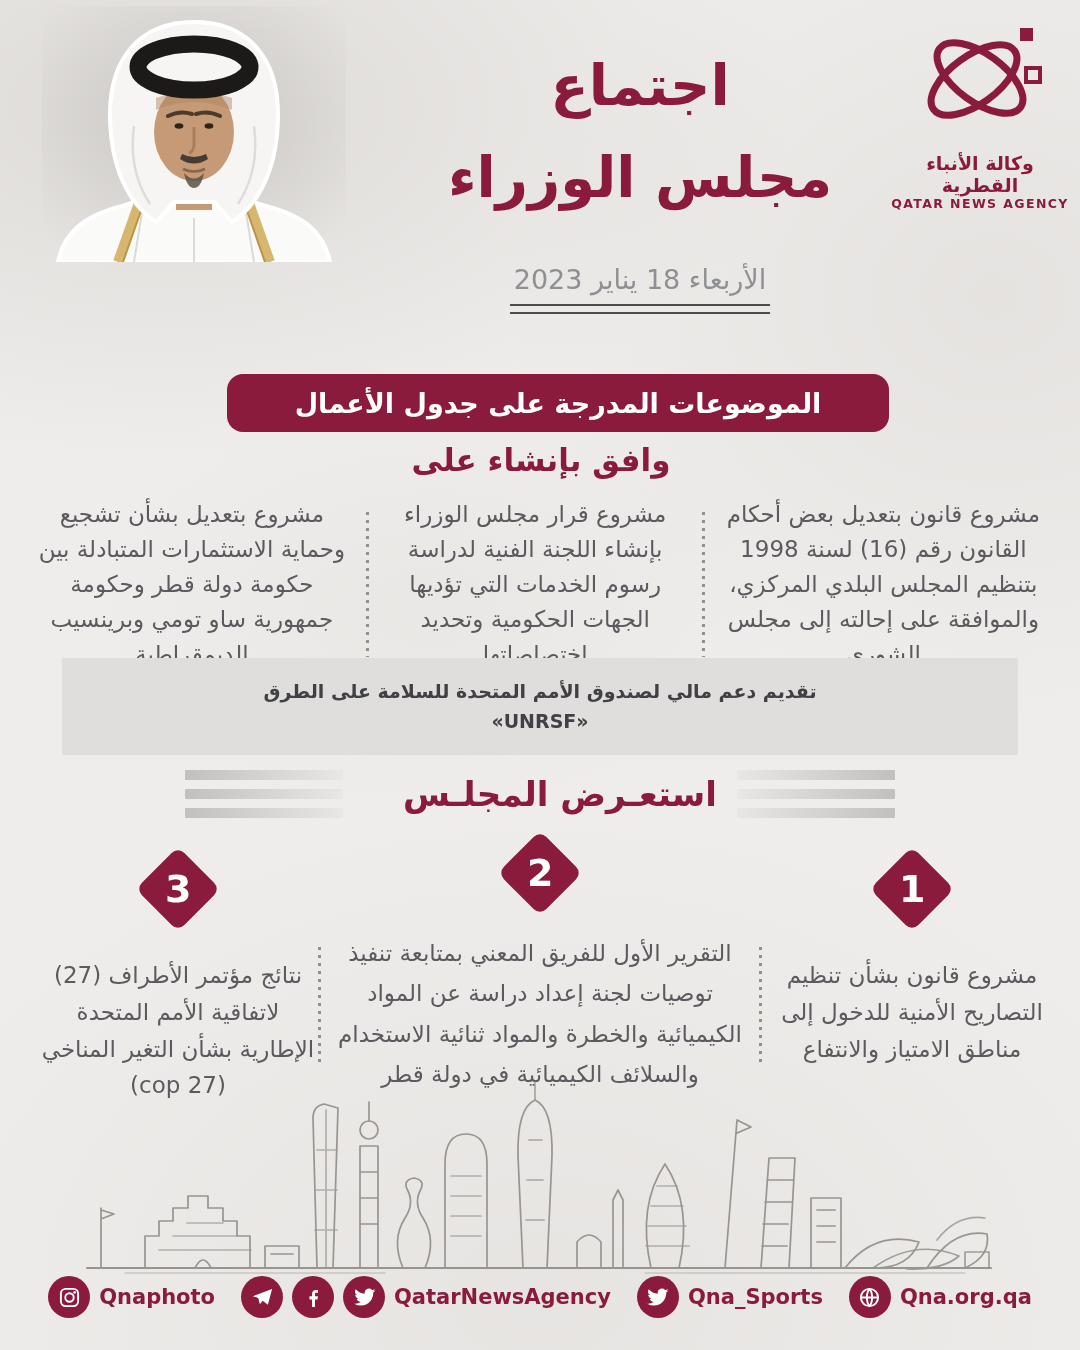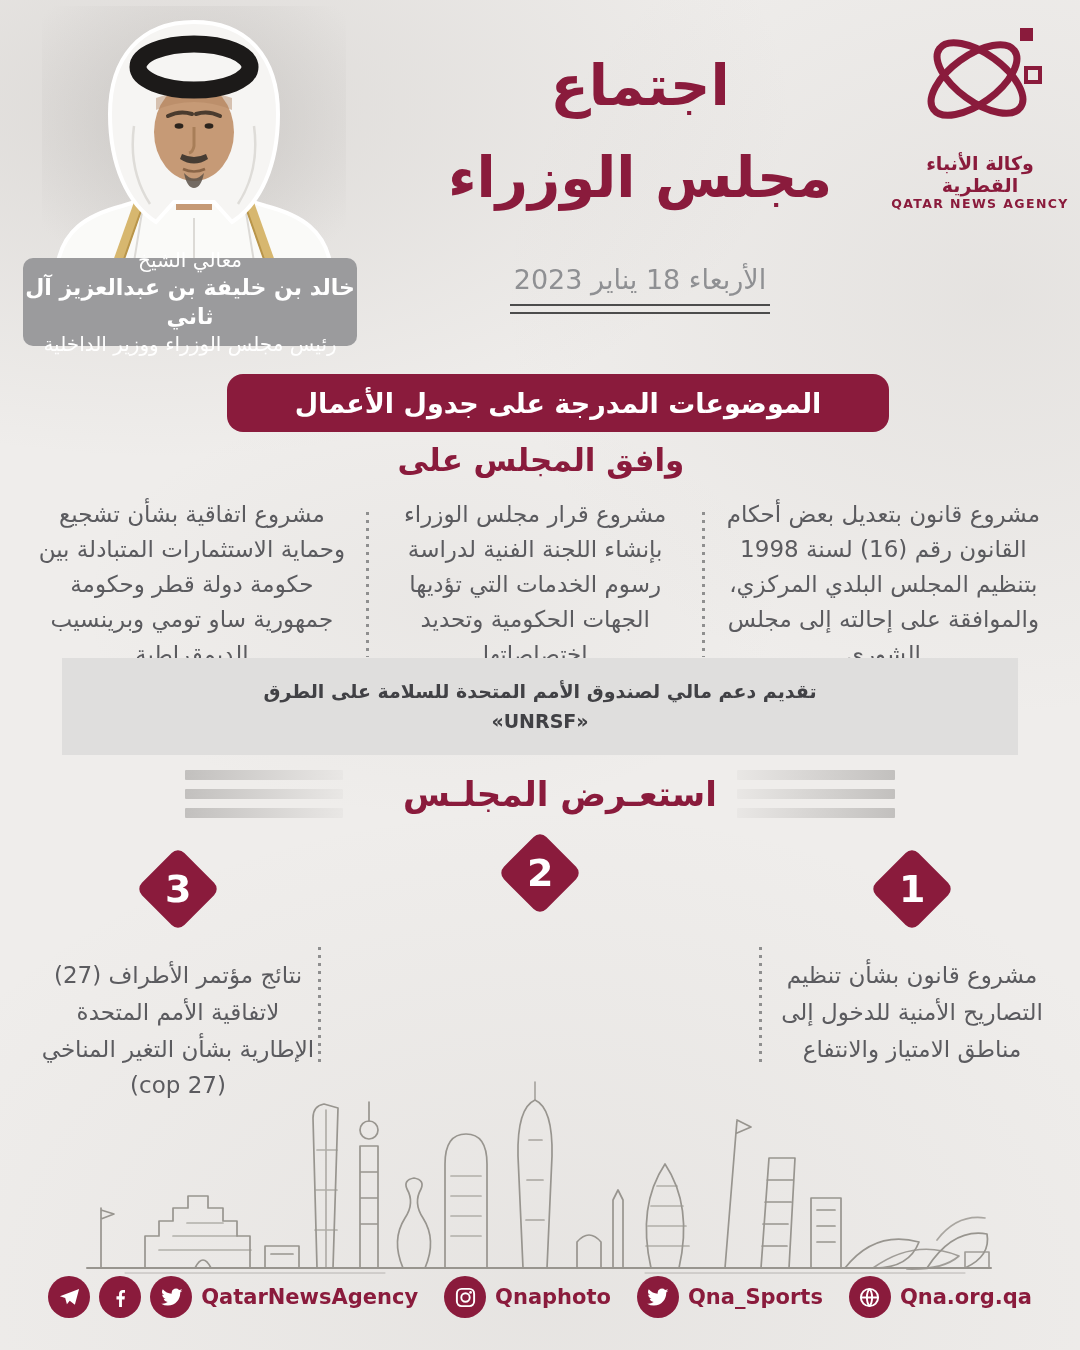--- a/index.html
+++ b/index.html
@@ -122,25 +122,20 @@
       <ellipse cx="137" cy="120" rx="4.4" ry="2.8" fill="#2c241d"></ellipse>
       <ellipse cx="167" cy="120" rx="4.4" ry="2.8" fill="#2c241d"></ellipse>
       <path d="M152 121 v19 q-1 6 -5 7" stroke="#a87e58" stroke-width="3" fill="none"></path>
       <path d="M138 153 q14 9 28 0 l-2 -5 q-12 6 -24 0 z" fill="#463c33"></path>
       <path d="M141 163 q11 5 22 0" stroke="#8a6547" stroke-width="2.5" fill="none"></path>
       <path d="M142 167 q10 11 20 0 q-3 15 -10 15 q-7 0 -10 -15 z" fill="#5c5148" opacity="0.85"></path>
       <path d="M118 140 q4 20 16 30 M186 140 q-4 20 -16 30" stroke="#9a8succ" stroke-width="0" fill="none"></path>
     </svg>
   </div>
 
-  <div class="caption-box">
-    <div class="caption-honorific">معالي الشيخ</div>
-    <div class="caption-name">خالد بن خليفة بن عبدالعزيز آل ثاني</div>
-    <div class="caption-role">رئيس مجلس الوزراء ووزير الداخلية</div>
-  </div>
 
   <div class="main-title">
     <div>اجتماع</div>
     <div>مجلس الوزراء</div>
   </div>
 
   <div class="qna-logo">
     <svg viewBox="0 0 160 112" width="160" height="112">
       <g fill="none" stroke="#8a1b3c" stroke-width="7" stroke-linecap="round">
         <ellipse cx="74" cy="58" rx="50" ry="24" transform="rotate(-36 74 58)"></ellipse>
@@ -152,28 +147,28 @@
     <div class="ar">وكالة الأنباء القطرية</div>
     <div class="en">QATAR NEWS AGENCY</div>
   </div>
 
   <div class="date-block">
     <div class="date-text">الأربعاء 18 يناير 2023</div>
     <div class="date-rule"></div>
   </div>
 
   <div class="banner">الموضوعات المدرجة على جدول الأعمال</div>
-  <div class="approved-heading">وافق المجلس على</div>
+  <div class="approved-heading">وافق بإنشاء على</div>
 
   <div class="approved-row">
     <div class="ap-col c1">مشروع قانون بتعديل بعض أحكام القانون رقم (16) لسنة 1998 بتنظيم المجلس البلدي المركزي، والموافقة على إحالته إلى مجلس الشورى</div>
     <div class="vdots"></div>
     <div class="ap-col c2">مشروع قرار مجلس الوزراء بإنشاء اللجنة الفنية لدراسة رسوم الخدمات التي تؤديها الجهات الحكومية وتحديد اختصاصاتها</div>
     <div class="vdots"></div>
-    <div class="ap-col c3">مشروع اتفاقية بشأن تشجيع وحماية الاستثمارات المتبادلة بين حكومة دولة قطر وحكومة جمهورية ساو تومي وبرينسيب الديمقراطية</div>
+    <div class="ap-col c3">مشروع بتعديل بشأن تشجيع وحماية الاستثمارات المتبادلة بين حكومة دولة قطر وحكومة جمهورية ساو تومي وبرينسيب الديمقراطية</div>
   </div>
 
   <div class="unrsf-box">
     <div>تقديم دعم مالي لصندوق الأمم المتحدة للسلامة على الطرق</div>
     <div>«UNRSF»</div>
   </div>
 
   <div class="reviewed-heading">
     <div class="stripes right">
       <div class="stripe"></div>
@@ -193,20 +188,21 @@
       <div class="diamond">
         <span>1</span>
       </div>
       <div class="rv-text">مشروع قانون بشأن تنظيم التصاريح الأمنية للدخول إلى مناطق الامتياز والانتفاع</div>
     </div>
     <div class="vdots2"></div>
     <div class="rv-col c2">
       <div class="diamond" style="margin-top:0;">
         <span>2</span>
       </div>
+      <div class="rv-text">التقرير الأول للفريق المعني بمتابعة تنفيذ توصيات لجنة إعداد دراسة عن المواد الكيميائية والخطرة والمواد ثنائية الاستخدام  والسلائف الكيميائية في دولة قطر</div>
     </div>
     <div class="vdots2"></div>
     <div class="rv-col c3">
       <div class="diamond">
         <span>3</span>
       </div>
       <div class="rv-text">نتائج مؤتمر الأطراف (27) لاتفاقية الأمم المتحدة الإطارية بشأن التغير المناخي (cop 27)</div>
     </div>
   </div>
 
@@ -256,48 +252,48 @@
       <path d="M852 160 q20 -26 48 -22" opacity="0.8"></path>
 
       <path d="M880 188 v-16 h24 v16" opacity="0.9"></path>
     </svg>
   </div>
 
   <div class="footer">
     <div class="sgroup">
       <div class="scircle">
         <svg viewBox="0 0 24 24">
-            <path fill="#fff" d="M22 3 2 10.6l5.5 1.9L9.3 19l2.9-3.5 5.4 4L22 3z"></path>
-          </svg>
-      </div>
-      <div class="scircle">
-        <svg viewBox="0 0 24 24">
-            <path fill="#fff" d="M13.5 22v-8h2.7l.4-3.2h-3.1V8.7c0-.9.3-1.6 1.7-1.6h1.5V4.2c-.3 0-1.2-.1-2.3-.1-2.3 0-3.9 1.4-3.9 4v2.7H7.8V14h2.7v8h3z"></path>
-          </svg>
-      </div>
-      <div class="scircle">
-        <svg viewBox="0 0 24 24">
-            <path fill="#fff" d="M23.4 4.8c-.8.4-1.7.6-2.6.8a4.6 4.6 0 0 0 2-2.6c-.9.5-1.9.9-2.9 1.1A4.5 4.5 0 0 0 12.1 7c0 .4 0 .7.1 1A12.9 12.9 0 0 1 2.9 3.3 4.5 4.5 0 0 0 4.3 9.4c-.7 0-1.4-.2-2-.6v.1c0 2.2 1.6 4 3.6 4.4-.7.2-1.4.2-2.1.1a4.5 4.5 0 0 0 4.2 3.2A9.1 9.1 0 0 1 1.3 18.4 12.8 12.8 0 0 0 8.2 20.4c8.3 0 12.9-6.9 12.9-12.9v-.6c.9-.6 1.7-1.5 2.3-2.1z"></path>
-          </svg>
-      </div>
-      <div class="slabel">QatarNewsAgency</div>
-    </div>
-    <div class="sgroup">
-      <div class="scircle">
-        <svg viewBox="0 0 24 24">
             <rect x="3" y="3" width="18" height="18" rx="5" stroke="#fff" stroke-width="2" fill="none"></rect>
             <circle cx="12" cy="12" r="4.4" stroke="#fff" stroke-width="2" fill="none"></circle>
             <circle cx="17.3" cy="6.7" r="1.4" fill="#fff"></circle>
           </svg>
       </div>
       <div class="slabel">Qnaphoto</div>
     </div>
     <div class="sgroup">
       <div class="scircle">
         <svg viewBox="0 0 24 24">
+            <path fill="#fff" d="M22 3 2 10.6l5.5 1.9L9.3 19l2.9-3.5 5.4 4L22 3z"></path>
+          </svg>
+      </div>
+      <div class="scircle">
+        <svg viewBox="0 0 24 24">
+            <path fill="#fff" d="M13.5 22v-8h2.7l.4-3.2h-3.1V8.7c0-.9.3-1.6 1.7-1.6h1.5V4.2c-.3 0-1.2-.1-2.3-.1-2.3 0-3.9 1.4-3.9 4v2.7H7.8V14h2.7v8h3z"></path>
+          </svg>
+      </div>
+      <div class="scircle">
+        <svg viewBox="0 0 24 24">
+            <path fill="#fff" d="M23.4 4.8c-.8.4-1.7.6-2.6.8a4.6 4.6 0 0 0 2-2.6c-.9.5-1.9.9-2.9 1.1A4.5 4.5 0 0 0 12.1 7c0 .4 0 .7.1 1A12.9 12.9 0 0 1 2.9 3.3 4.5 4.5 0 0 0 4.3 9.4c-.7 0-1.4-.2-2-.6v.1c0 2.2 1.6 4 3.6 4.4-.7.2-1.4.2-2.1.1a4.5 4.5 0 0 0 4.2 3.2A9.1 9.1 0 0 1 1.3 18.4 12.8 12.8 0 0 0 8.2 20.4c8.3 0 12.9-6.9 12.9-12.9v-.6c.9-.6 1.7-1.5 2.3-2.1z"></path>
+          </svg>
+      </div>
+      <div class="slabel">QatarNewsAgency</div>
+    </div>
+    <div class="sgroup">
+      <div class="scircle">
+        <svg viewBox="0 0 24 24">
             <path fill="#fff" d="M23.4 4.8c-.8.4-1.7.6-2.6.8a4.6 4.6 0 0 0 2-2.6c-.9.5-1.9.9-2.9 1.1A4.5 4.5 0 0 0 12.1 7c0 .4 0 .7.1 1A12.9 12.9 0 0 1 2.9 3.3 4.5 4.5 0 0 0 4.3 9.4c-.7 0-1.4-.2-2-.6v.1c0 2.2 1.6 4 3.6 4.4-.7.2-1.4.2-2.1.1a4.5 4.5 0 0 0 4.2 3.2A9.1 9.1 0 0 1 1.3 18.4 12.8 12.8 0 0 0 8.2 20.4c8.3 0 12.9-6.9 12.9-12.9v-.6c.9-.6 1.7-1.5 2.3-2.1z"></path>
           </svg>
       </div>
       <div class="slabel">Qna_Sports</div>
     </div>
     <div class="sgroup">
       <div class="scircle">
         <svg viewBox="0 0 24 24">
             <circle cx="12" cy="12" r="9" stroke="#fff" stroke-width="2" fill="none"></circle>
             <path d="M3 12h18M12 3c3.6 4 3.6 14 0 18M12 3c-3.6 4-3.6 14 0 18" stroke="#fff" stroke-width="2" fill="none"></path>

